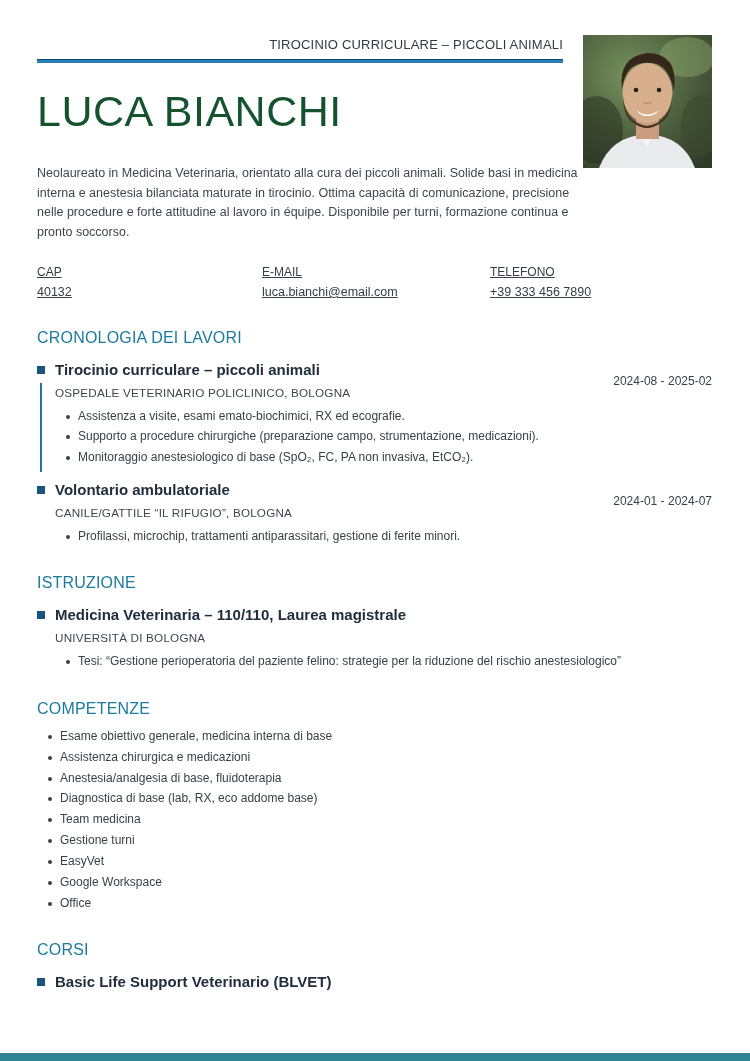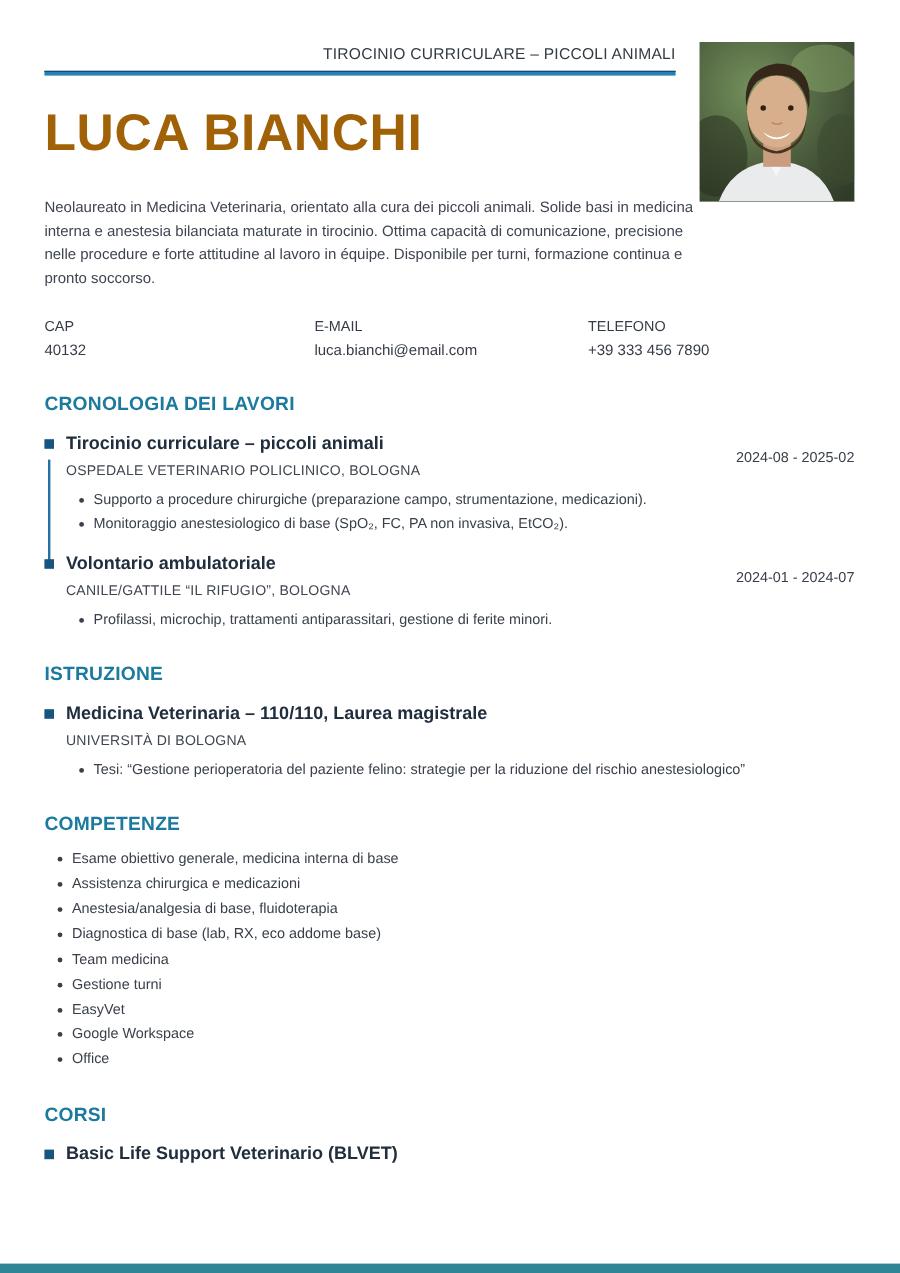--- a/index.html
+++ b/index.html
@@ -6,31 +6,31 @@
   body { font-family: "Liberation Sans", sans-serif; color:#3c424c; }
   .page { position:relative; width:750px; height:1061px; background:#ffffff; overflow:hidden; margin:0 auto; }
   .content { padding:0 37px; }
 
   
   .tagline { margin-top:37px; width:526px; text-align:right; font-size:13px; color:#333a43; letter-spacing:0.2px; }
   .header-rule { margin-top:7px; width:526px; height:3px; background:#2b7fb4; border-top:1.5px solid #0f4d78; }
   .photo { position:absolute; left:583px; top:35px; width:129px; height:133px; overflow:hidden; background:#46553b; }
   .photo svg { display:block; width:100%; height:100%; }
 
-  h1.name { margin:27px 0 0 0; font-size:43px; line-height:1.0; font-weight:bold; color:#a16207; letter-spacing:0.5px; }
+  h1.name { margin:27px 0 0 0; font-size:43px; line-height:1.0; font-weight:normal; color:#14532d; letter-spacing:0.5px; }
 
   .summary { margin:31px 0 0 0; width:545px; font-size:12.5px; line-height:1.56; color:#3f4550; }
 
   
-  .contact-grid { margin-top:23px; display:grid; grid-template-columns:225px 228px 1fr; row-gap:34px; }
+  .contact-grid { margin-top:23px; display:grid; grid-template-columns:225px 228px 1fr; row-gap:34px;text-decoration:underline; }
   .c-label { font-size:12px; color:#363c46; margin-bottom:6px; }
   .c-value { font-size:12.5px; color:#363c46; }
 
   
-  .sec-title { margin:30px 0 0 0; font-size:16px; font-weight:700; color:#1b7a9e; letter-spacing:0.2px; }
+  .sec-title { margin:30px 0 0 0; font-size:16px; font-weight:400; color:#1b7a9e; letter-spacing:0.2px; }
 
   .timeline { position:relative; margin-top:4px; }
   .tl-line { position:absolute; left:3px; width:2px; background:#2471a3; }
   .work-line { top:22px; height:89px; }
 
   .t-entry { position:relative; padding-left:18px; margin-top:14px; }
   .marker { position:absolute; left:0; top:5px; width:8px; height:8px; background:#15557f; }
   .entry-dates { position:absolute; right:1px; top:13px; font-size:12px; color:#3a404a; }
   .entry-role { margin:0; font-size:15px; font-weight:bold; color:#202e3e; }
   .entry-org { margin-top:8px; font-size:11.7px; color:#3f4550; letter-spacing:0.2px; }
@@ -102,20 +102,21 @@
     <h2 class="sec-title">CRONOLOGIA DEI LAVORI</h2>
     <div class="timeline">
       <div class="tl-line work-line"></div>
 
       <article class="t-entry">
         <span class="marker"></span>
         <span class="entry-dates">2024-08  - 2025-02</span>
         <h3 class="entry-role">Tirocinio curriculare – piccoli animali</h3>
         <div class="entry-org">OSPEDALE VETERINARIO POLICLINICO, BOLOGNA</div>
         <ul class="bullets">
+          <li>Assistenza a visite, esami emato-biochimici, RX ed ecografie.</li>
           <li>Supporto a procedure chirurgiche (preparazione campo, strumentazione, medicazioni).</li>
           <li>Monitoraggio anestesiologico di base (SpO₂, FC, PA non invasiva, EtCO₂).</li>
         </ul>
       </article>
 
       <article class="t-entry" style="margin-top:16px;">
         <span class="marker"></span>
         <span class="entry-dates">2024-01  - 2024-07</span>
         <h3 class="entry-role">Volontario ambulatoriale</h3>
         <div class="entry-org">CANILE/GATTILE “IL RIFUGIO”, BOLOGNA</div>

